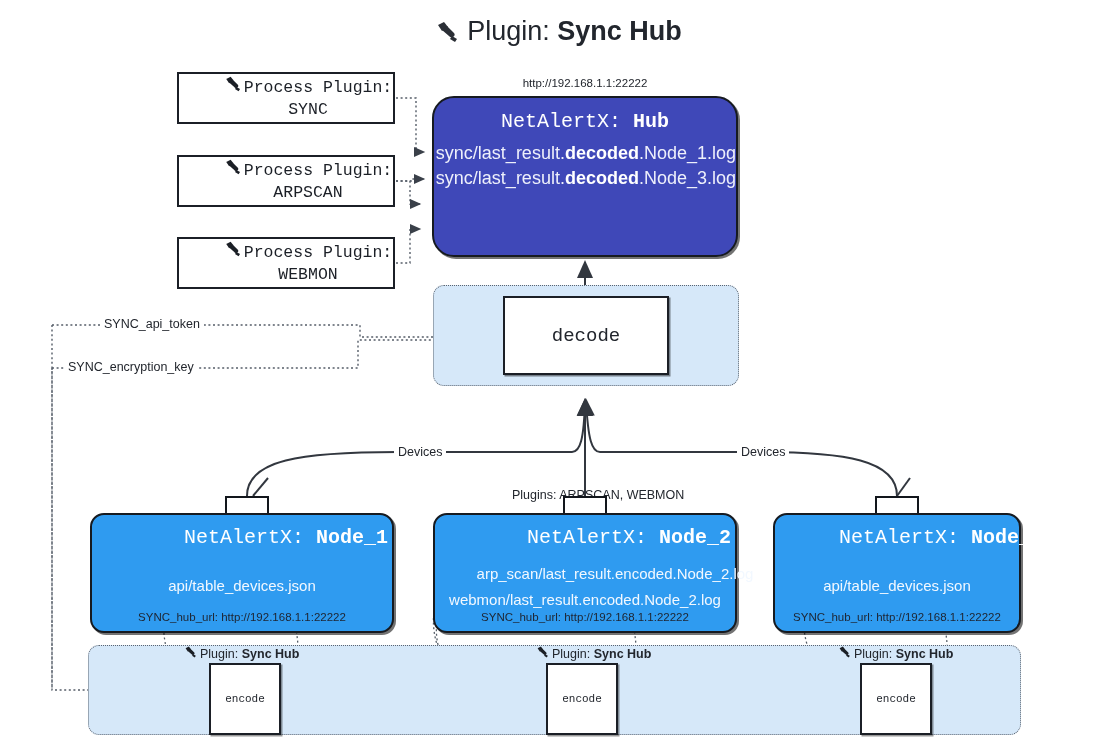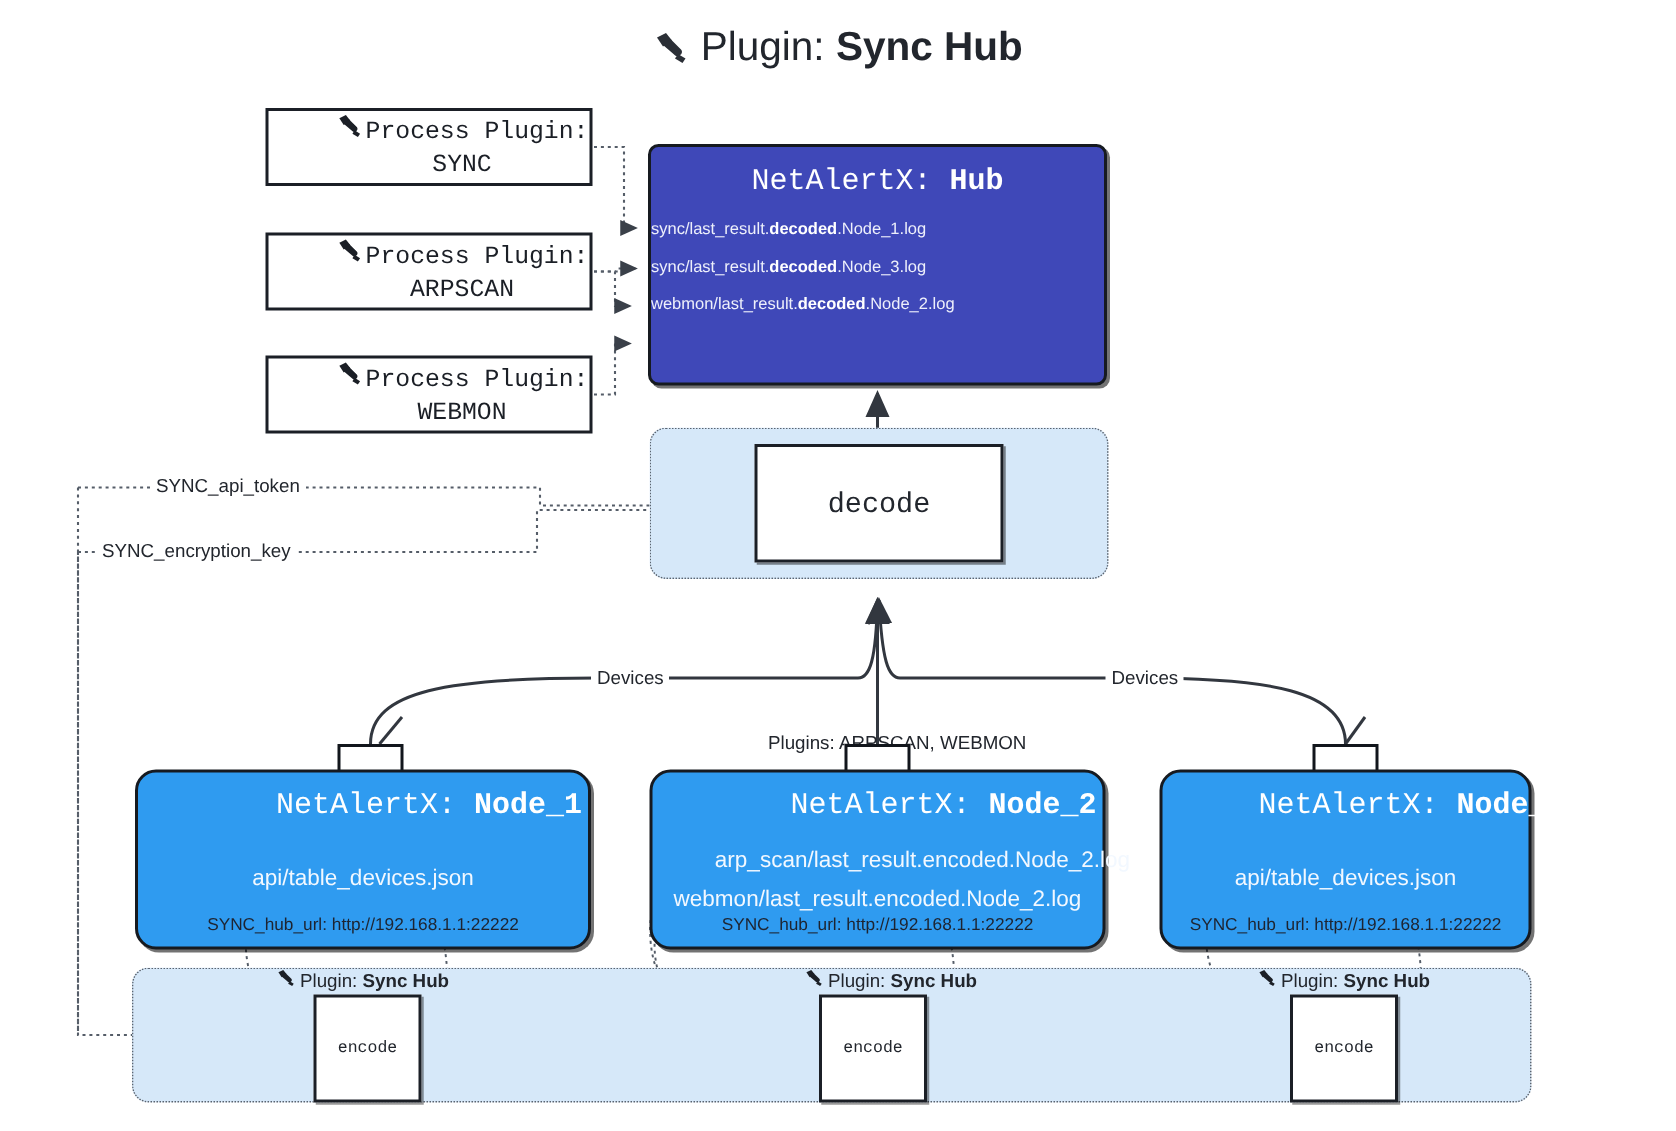--- a/index.html
+++ b/index.html
@@ -21,27 +21,27 @@
         font-family:"Liberation Mono",monospace;font-size:16.5px;color:#1b1f26;
         display:flex;flex-direction:column;align-items:center;justify-content:center;
         line-height:1.28;padding-left:44px;}
   .pbox .r1{display:flex;align-items:center;white-space:nowrap;}
   .pbox .r1 .plug{margin-right:1px;display:inline-block;vertical-align:-2px;}
   .pbox .r2{white-space:nowrap;}
 
   
   .hub-url{position:absolute;font-size:11.5px;color:#22262d;white-space:nowrap;}
   .hub{position:absolute;left:432px;top:96px;width:306px;height:161px;
-       background:#3f48b8;border:2px solid #161a20;border-radius:7px;box-sizing:border-box;
+       background:#3f48b8;border:2px solid #161a20;border-radius:22px;box-sizing:border-box;
        box-shadow:2px 2px 0 rgba(0,0,0,.55);}
   .hub-title{position:absolute;left:0;top:12px;width:100%;text-align:center;
              font-family:"Liberation Mono",monospace;font-size:20px;color:#ffffff;white-space:nowrap;}
   .hub-title b{font-weight:700;}
   .hub-lines{position:absolute;left:0;top:43px;width:100%;}
-  .hub-line{height:25px;line-height:25px;text-align:left;font-size:11px;color:#eef0fb;white-space:nowrap;}
+  .hub-line{height:25px;line-height:25px;text-align:right;font-size:18px;color:#eef0fb;white-space:nowrap;}
   .hub-line b{font-weight:700;color:#ffffff;}
 
   
   .decode-wrap{position:absolute;left:433px;top:285px;width:306px;height:101px;
                background:#d6e8f9;border:1.6px dotted #5b6470;border-radius:11px;box-sizing:border-box;}
   .decode{position:absolute;left:503px;top:296px;width:166px;height:79px;
           background:#ffffff;border:2px solid #1b1f26;box-sizing:border-box;
           display:flex;align-items:center;justify-content:center;
           font-family:"Liberation Mono",monospace;font-size:19px;color:#22262d;
           box-shadow:1.5px 1.5px 0 rgba(0,0,0,.45);}
@@ -199,30 +199,30 @@
           <path d="M7 9 L12 5 L19 12 C20 13 20 15 18 16 C16 17 15 16 14 15 Z"></path>
           <path d="M17 15 L22 18 L20 21 L15 18 Z"></path>
             </g>
           </svg>
       </span>
       <span>Process Plugin:</span>
     </div>
     <div class="r2">WEBMON</div>
   </div>
 
+  <div class="hub-url" style="left:432px;top:77px;width:306px;text-align:center;">http://192.168.1.1:22222</div>
 
   <div class="hub">
     <div class="hub-title">
       <span>NetAlertX:</span>
       <b>Hub</b>
     </div>
     <div class="hub-lines">
       <div class="hub-line"><span>sync/last_result.</span><b>decoded</b><span>.Node_1.log</span></div>
       <div class="hub-line"><span>sync/last_result.</span><b>decoded</b><span>.Node_3.log</span></div>
-      <div class="hub-line"><span>webmon/last_result.</span><b>decoded</b><span>.Node_2.log</span></div>
     </div>
   </div>
 
   <div class="decode-wrap"></div>
   <div class="decode">decode</div>
 
   <div class="elabel" style="left:100px;top:317px;">SYNC_api_token</div>
   <div class="elabel" style="left:64px;top:360px;">SYNC_encryption_key</div>
 
   <div class="elabel" style="left:394px;top:445px;">Devices</div>

